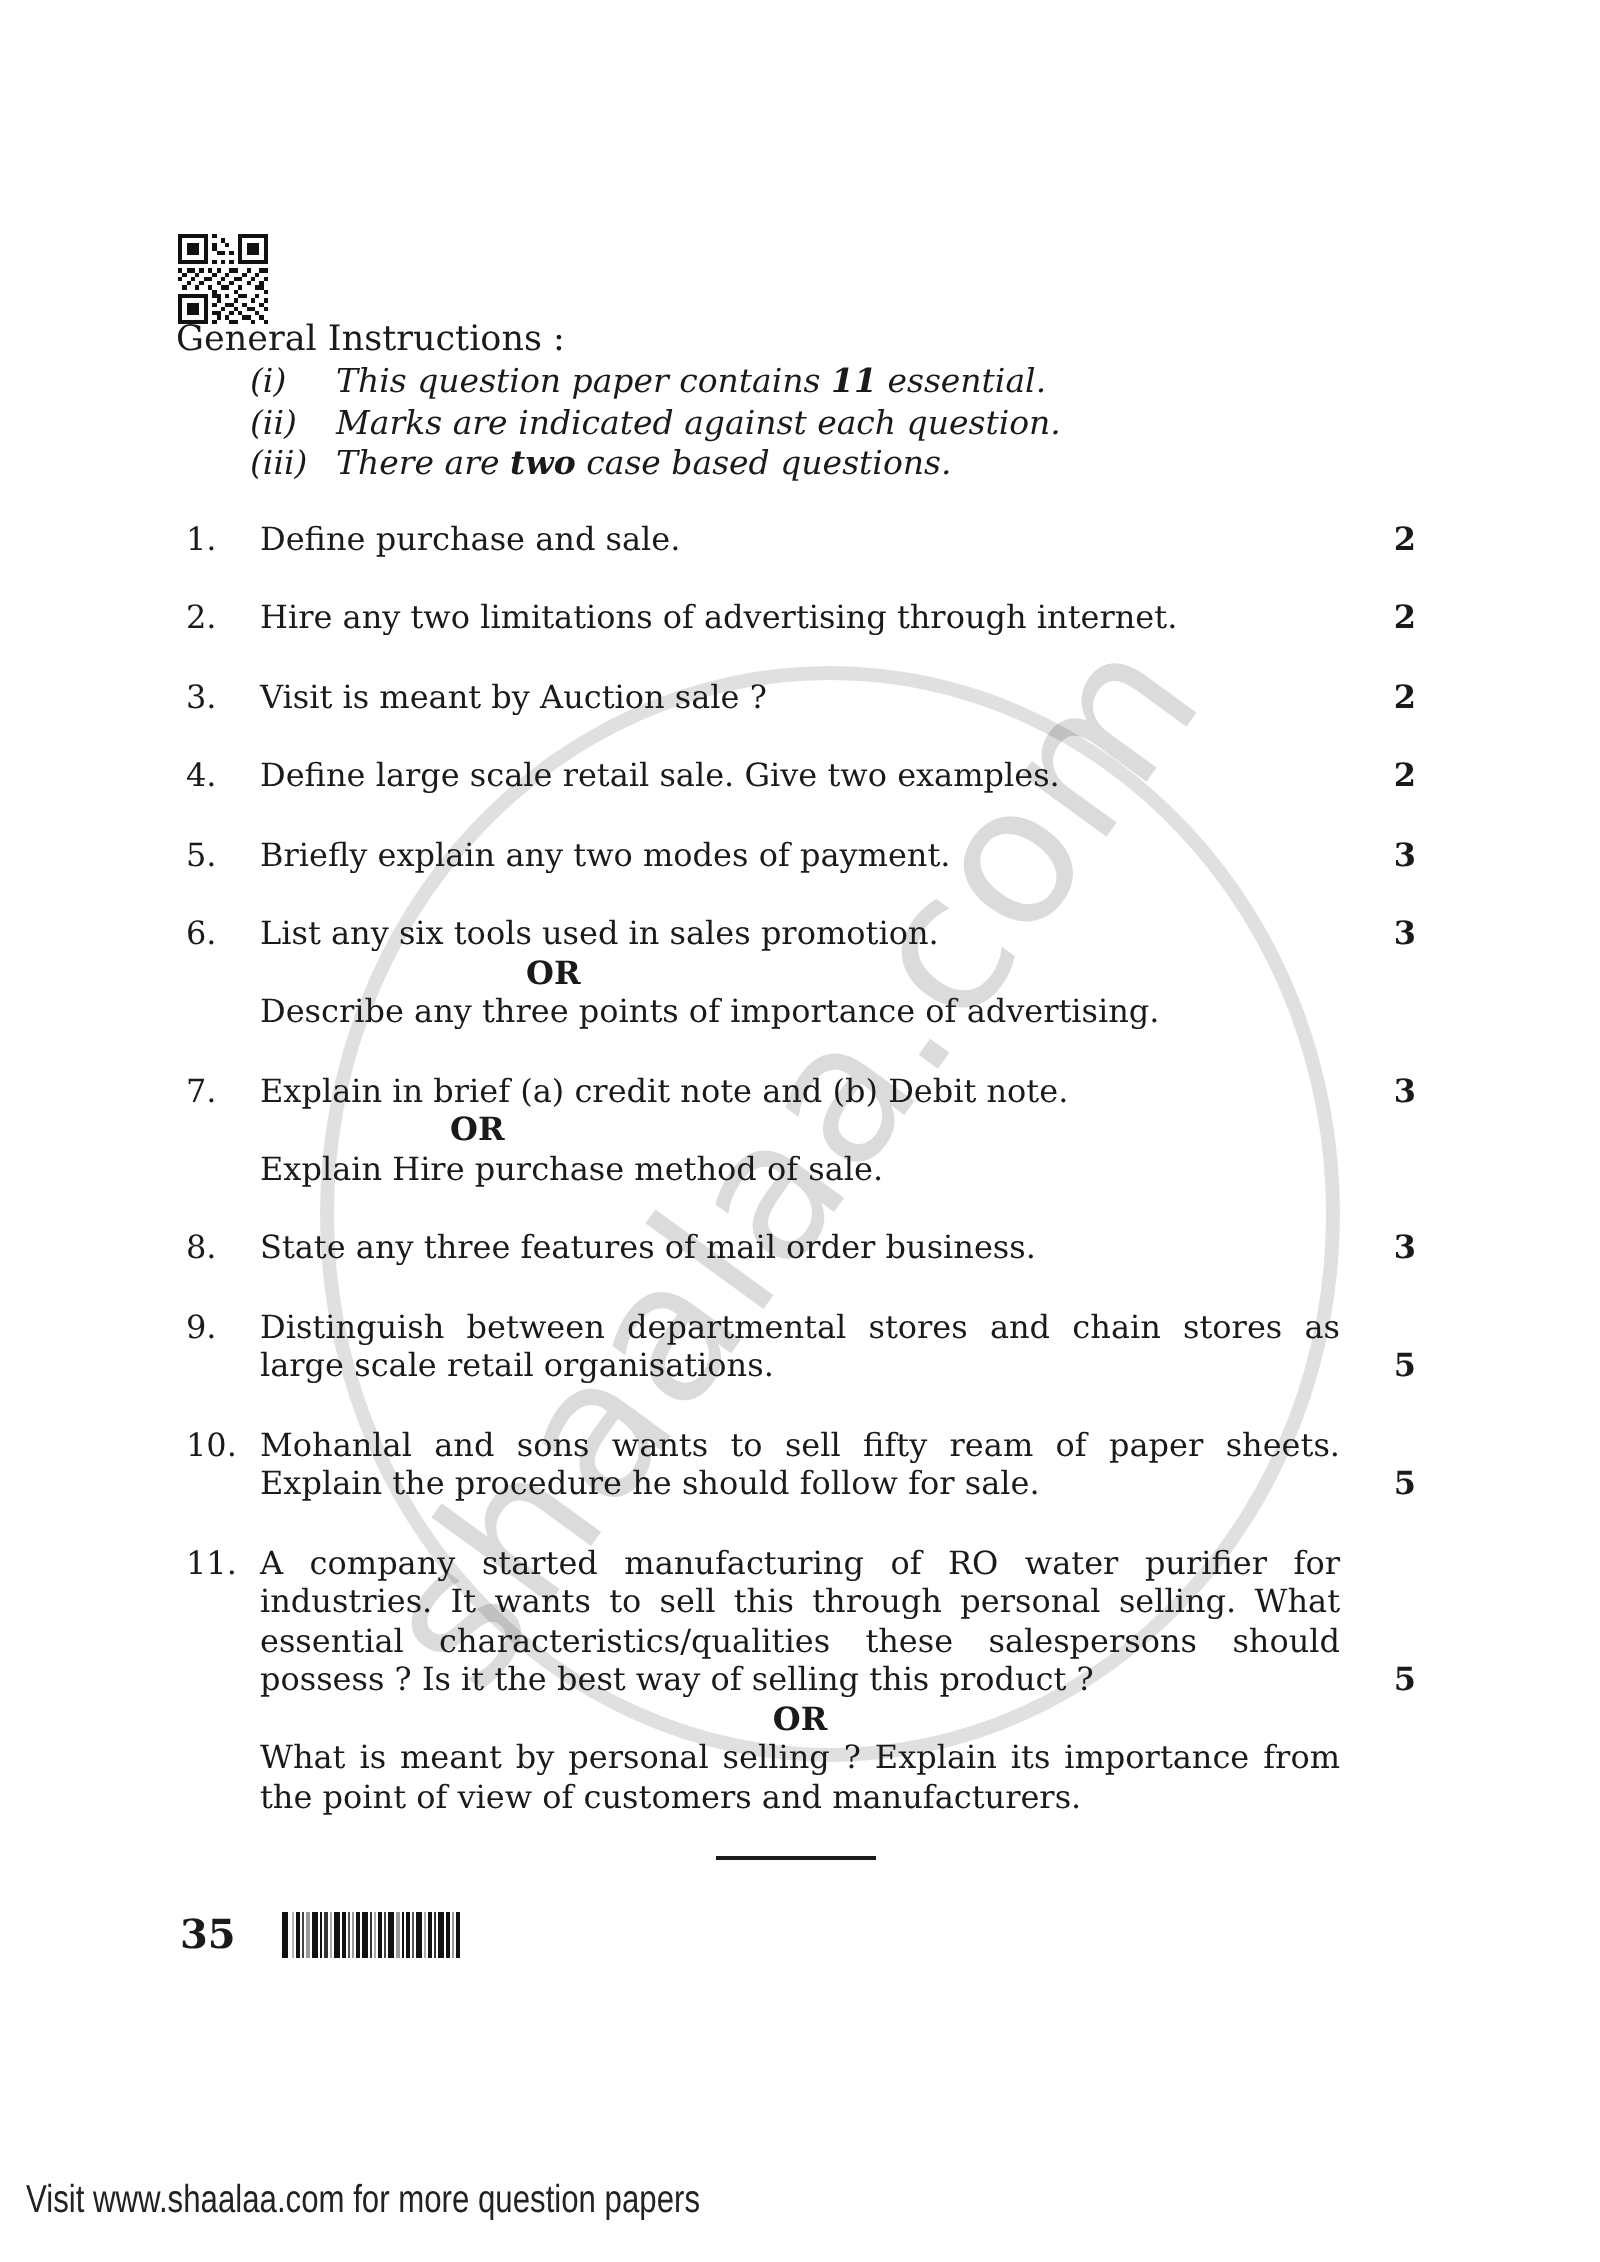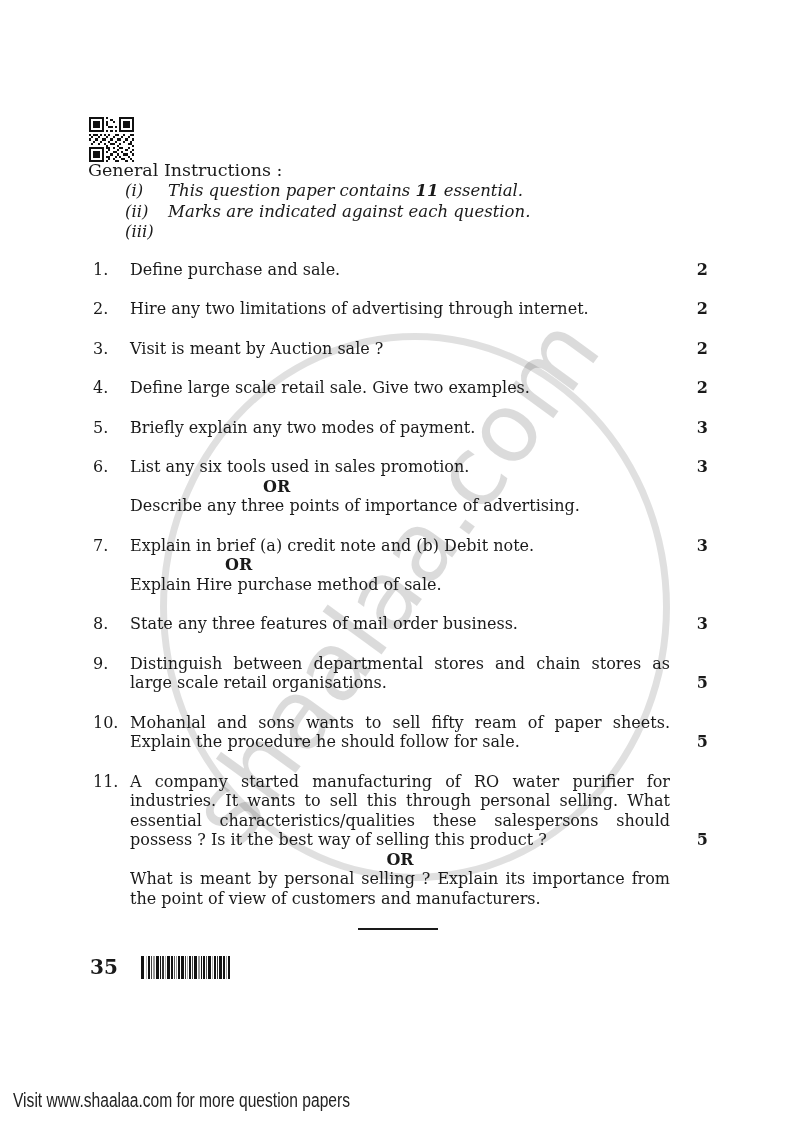--- a/index.html
+++ b/index.html
@@ -104,20 +104,21 @@
       <div class="instr-row">
         <span class="instr-num">(i)</span>
         <span class="instr-text"><span>This question paper contains </span><b>11</b><span> essential.</span></span>
       </div>
       <div class="instr-row">
         <span class="instr-num">(ii)</span>
         <span class="instr-text"><span>Marks are indicated against each question.</span><b></b><span></span></span>
       </div>
       <div class="instr-row">
         <span class="instr-num">(iii)</span>
+        <span class="instr-text"><span>There are </span><b>two</b><span> case based questions.</span></span>
       </div>
     </div>
 
     <div class="questions">
 
       <div class="q-row">
         <span class="q-num">1.</span>
         <div class="q-body">
           <div class="q-main">
             <span class="q-text">Define purchase and sale.</span>

